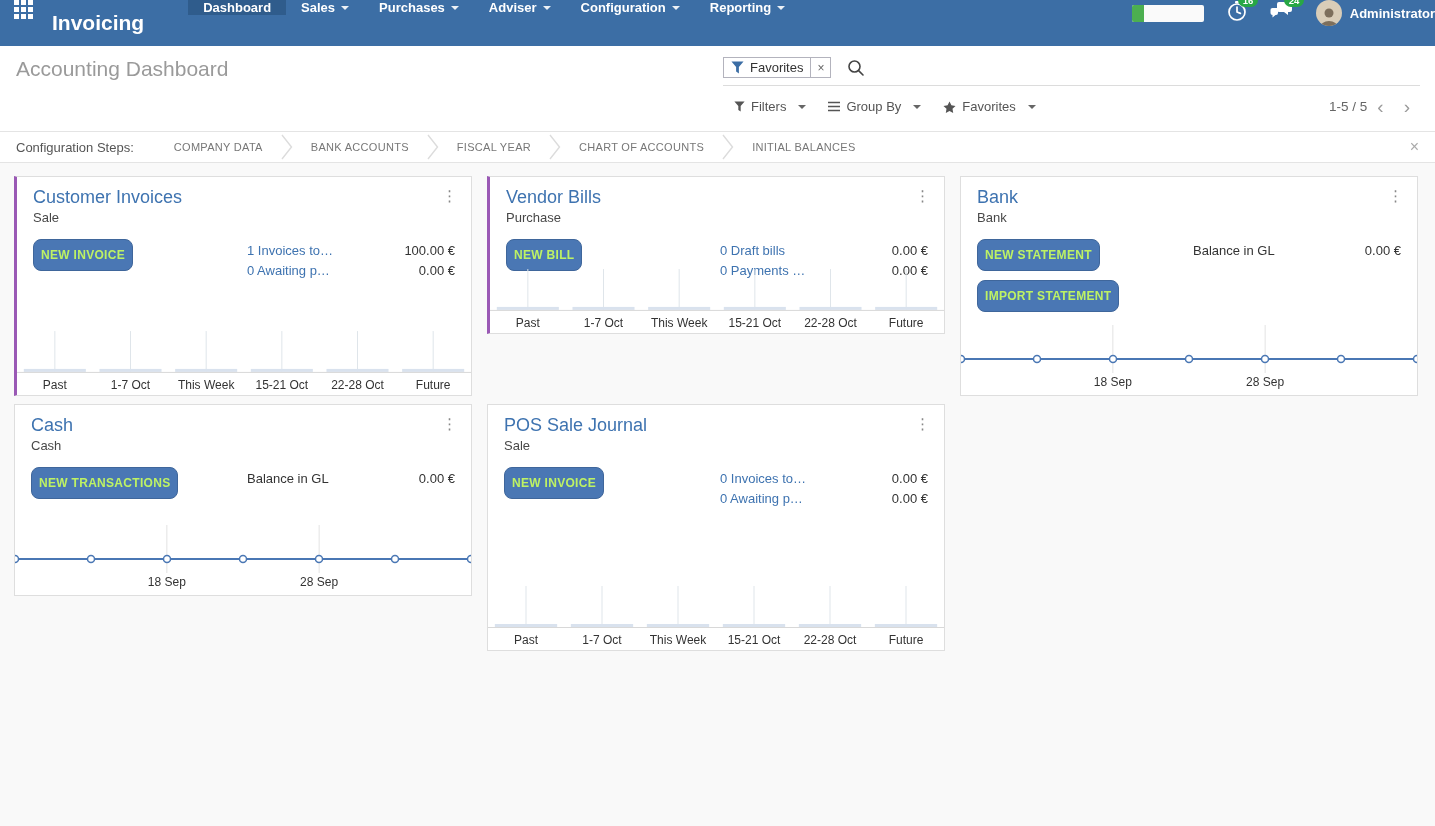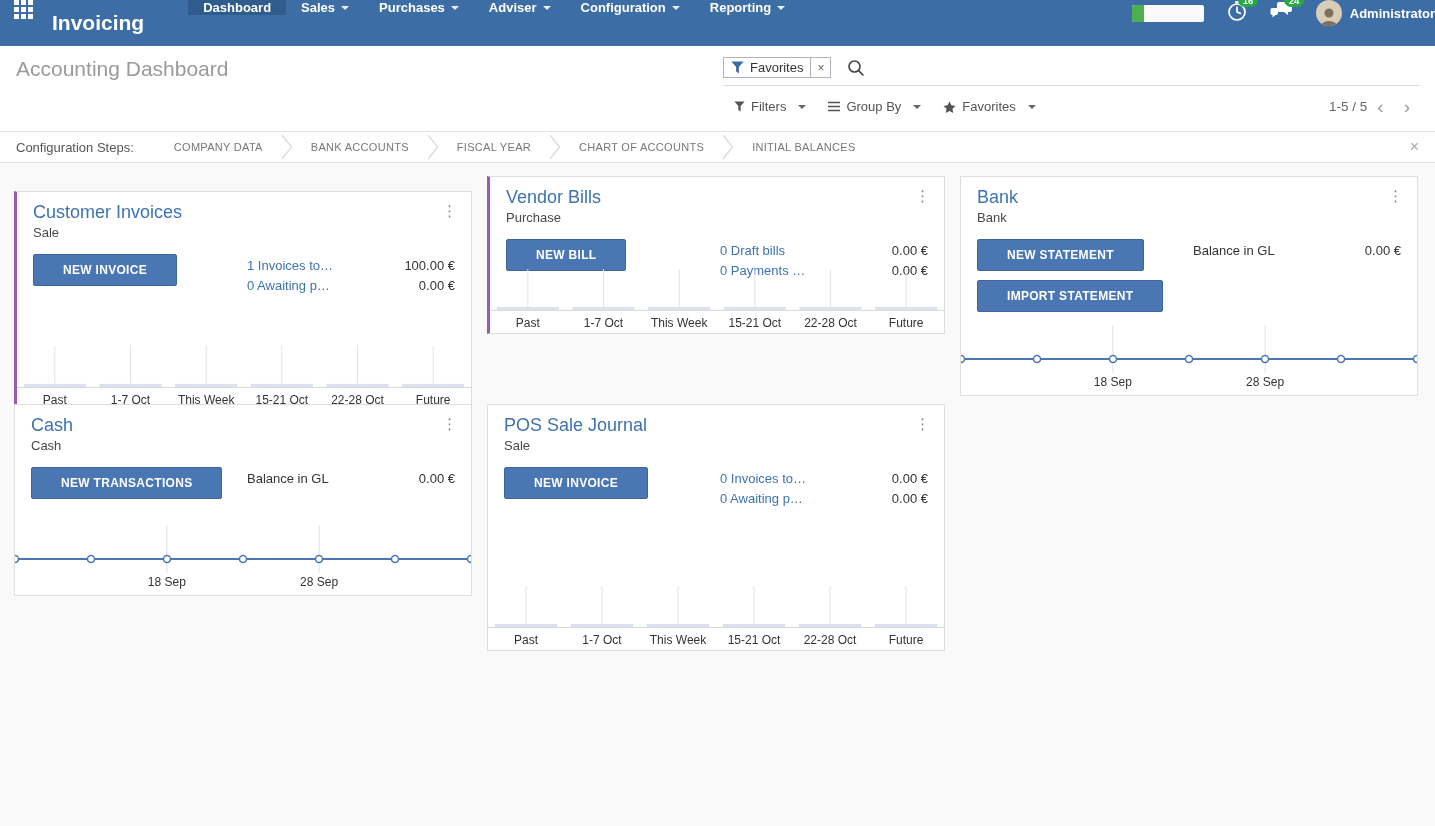--- a/index.html
+++ b/index.html
@@ -59,22 +59,22 @@
 
   
   .content { position:absolute; top:163px; left:0; right:0; bottom:0; background:#f9f9f9; }
   .card { position:absolute; background:#fff; border:1px solid #dedede; }
   .card.accent { border-left:3px solid #9a59b5; }
   .card-title { position:absolute; left:16px; top:10px; font-size:18px; color:#3e73b0; cursor:pointer; }
   .card-sub { position:absolute; left:16px; top:33px; font-size:13px; color:#484848; }
   .kebab { position:absolute; right:6px; top:8px; color:#888; font-size:15px; padding:2px 8px; cursor:pointer; }
   .btn-stack { position:absolute; left:16px; top:62px; display:flex; flex-direction:column;
                gap:9px; align-items:flex-start; }
-  .btn-primary { background:#4a77b4; border:1px solid #3f669b; color:#ffffff; font-weight:bold;
-                 font-size:12px; padding:8px 29px; border-radius:2px; cursor:pointer;
+  .btn-primary { background:#4a77b4; border:1px solid #3f669b; color:#bef264; font-weight:bold;
+                 font-size:12px; padding:8px 7px; border-radius:8px; cursor:pointer;
                  letter-spacing:.3px; white-space:nowrap; font-family:"Liberation Sans",sans-serif; }
   .rows { position:absolute; right:16px; top:66px; width:208px; font-size:13px; }
   .drow { display:flex; justify-content:space-between; margin-bottom:5px; }
   .drow .lbl-link { color:#3e73b0; cursor:pointer; }
   .drow .lbl-plain { color:#333; }
   .drow .amt { color:#333; }
   .chart { position:absolute; left:0; right:0; bottom:0; }
   .chart svg { display:block; width:100%; }
   .bar-labels { display:flex; height:21px; align-items:center; }
   .bar-labels span { flex:1; text-align:center; font-size:12px; color:#333; }
@@ -233,21 +233,21 @@
         <svg width="12" height="28" viewBox="0 0 12 28">
           <polyline points="1,2 10.5,14 1,26" fill="none" stroke="#dcdcdc" stroke-width="1.4"></polyline>
         </svg>
       </span>
       <span class="cfg-step">INITIAL BALANCES</span>
     </div>
   <div class="cfg-close">×</div>
 </div>
 
 <div class="content">
-    <div class="card accent" style="left: 14px; top: 28px; width: 458px; height: 220px;">
+    <div class="card accent" style="left: 14px; top: 13px; width: 458px; height: 220px;">
       <div class="card-title">Customer Invoices</div>
       <div class="card-sub">Sale</div>
       <div class="kebab">⋮</div>
       <div class="btn-stack">
         <button class="btn-primary">NEW INVOICE</button>
       </div>
       <div class="rows">
         <div class="drow">
           <span class="lbl-link">1 Invoices to…</span>
           <span class="amt">100.00 €</span>

